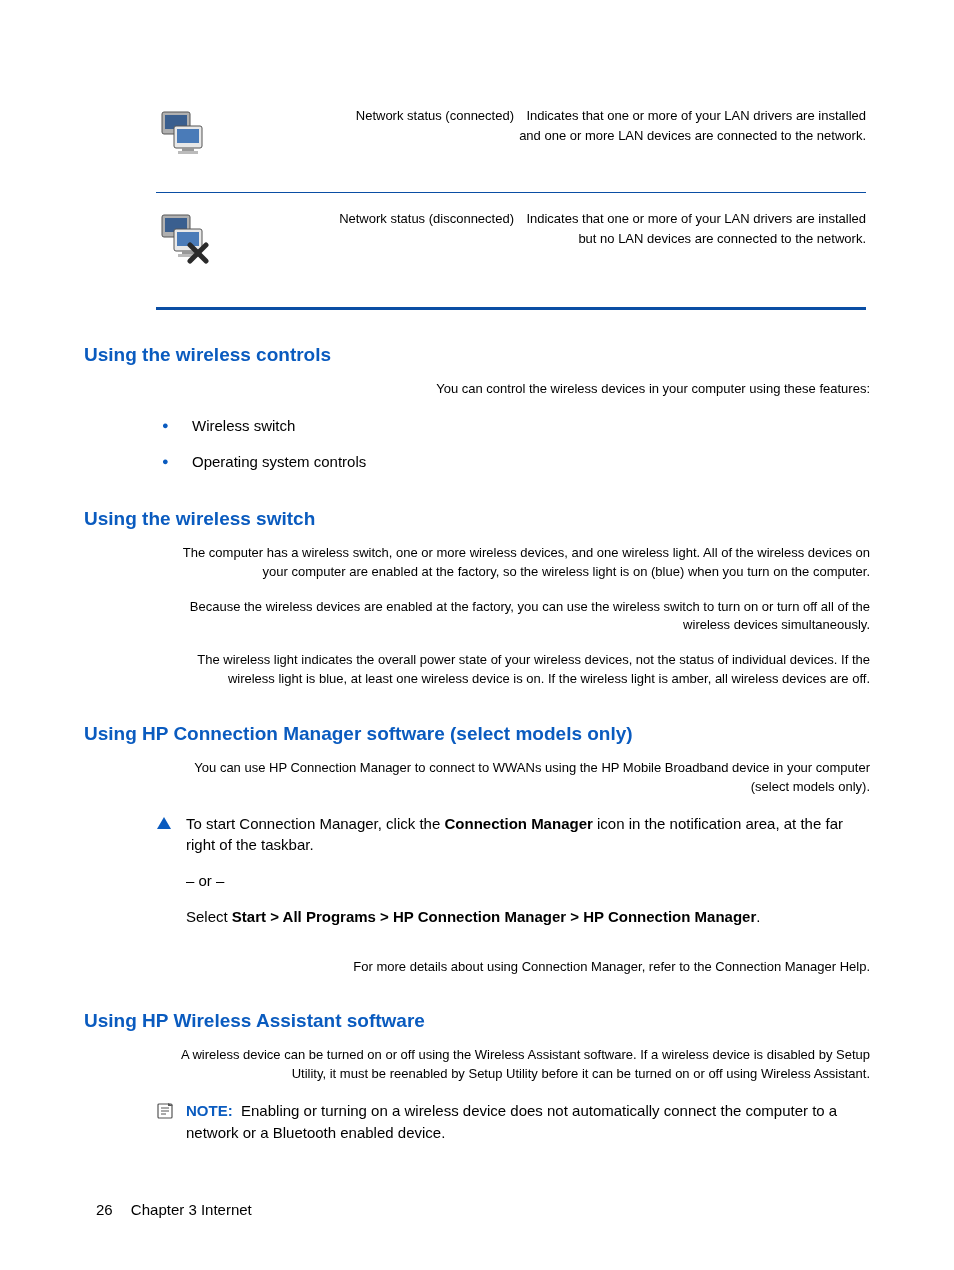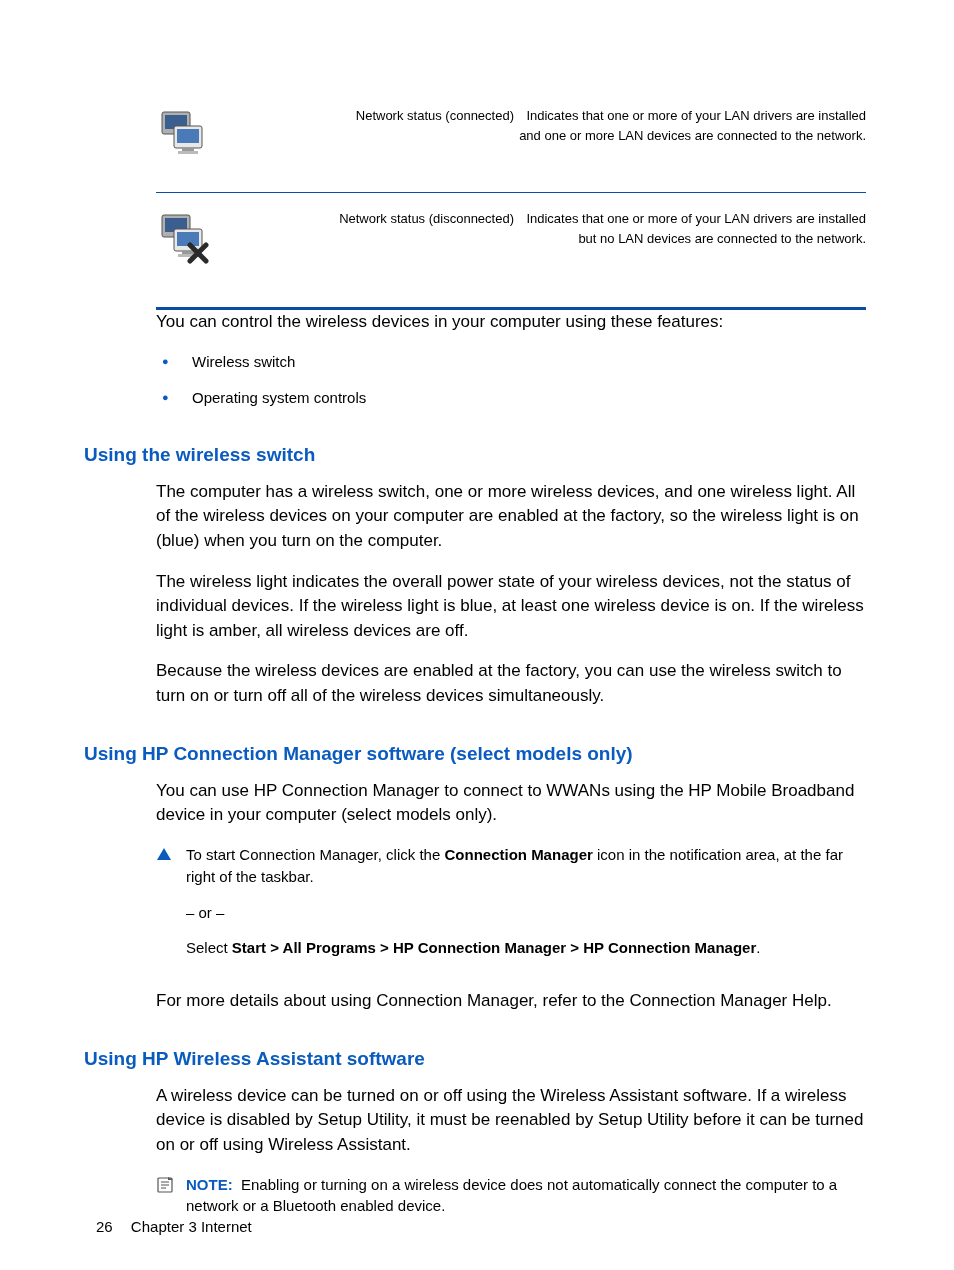--- a/index.html
+++ b/index.html
@@ -9,21 +9,21 @@
   .rule-thin { border: none; border-top: 1px solid #0a4ea4; margin: 0 0 6px 0; }
   .tbl { width: 710px; margin-left: 72px; text-align: right; }
   .row { display: flex; padding: 10px 0 30px 0; }
   .row + .rule-thin { margin-top: 0; }
   .cell-icon { width: 78px; flex: 0 0 78px; padding-top: 2px; }
   .cell-label { width: 280px; flex: 0 0 280px; font-size: 13px; line-height: 1.5; }
   .cell-desc { flex: 1; font-size: 13px; line-height: 1.5; }
   .icon-svg { width: 54px; height: 54px; display: block; }
   h2.section { color: #0a5bbf; font-size: 19px; font-weight: bold; margin: 34px 0 14px 0; }
   .body-indent { margin-left: 72px; }
-  p.body { font-size: 17px; line-height: 1.45; margin-bottom: 16px; }
+  p.body { font-size: 13px; line-height: 1.45; margin-bottom: 16px; text-align: right; }
   ul.bullets { list-style: none; margin: 10px 0 16px 72px; }
   ul.bullets li { position: relative; padding-left: 36px; font-size: 15px; line-height: 1.5; margin-bottom: 14px; }
   ul.bullets li::before { content: "●"; color: #0a5bbf; position: absolute; left: 6px; top: 2px; font-size: 11px; }
   .callout { display: flex; margin: 10px 0 16px 72px; }
   .callout-icon { flex: 0 0 30px; padding-top: 2px; }
   .callout-body { flex: 1; font-size: 15px; line-height: 1.45; }
   .callout-body p { margin-bottom: 14px; }
   .note-label { color: #0a5bbf; font-weight: bold; }
   .bold { font-weight: bold; }
   .footer { position: absolute; bottom: 52px; left: 96px; font-size: 15px; }
@@ -70,30 +70,31 @@
           </g>
         </svg>
       </div>
       <div class="cell-label">Network status (disconnected)</div>
       <div class="cell-desc">Indicates that one or more of your LAN drivers are installed but no LAN devices are connected to the network.</div>
     </div>
 
     <hr class="rule-thick">
   </div>
 
+  <h2 class="section">Using the wireless controls</h2>
   <p class="body body-indent">You can control the wireless devices in your computer using these features:</p>
   <ul class="bullets">
     <li>Wireless switch</li>
     <li>Operating system controls</li>
   </ul>
 
   <h2 class="section">Using the wireless switch</h2>
   <p class="body body-indent">The computer has a wireless switch, one or more wireless devices, and one wireless light. All of the wireless devices on your computer are enabled at the factory, so the wireless light is on (blue) when you turn on the computer.</p>
+  <p class="body body-indent">Because the wireless devices are enabled at the factory, you can use the wireless switch to turn on or turn off all of the wireless devices simultaneously.</p>
   <p class="body body-indent">The wireless light indicates the overall power state of your wireless devices, not the status of individual devices. If the wireless light is blue, at least one wireless device is on. If the wireless light is amber, all wireless devices are off.</p>
-  <p class="body body-indent">Because the wireless devices are enabled at the factory, you can use the wireless switch to turn on or turn off all of the wireless devices simultaneously.</p>
 
   <h2 class="section">Using HP Connection Manager software (select models only)</h2>
   <p class="body body-indent">You can use HP Connection Manager to connect to WWANs using the HP Mobile Broadband device in your computer (select models only).</p>
 
   <div class="callout">
     <div class="callout-icon">
       <svg class="tri-up" viewBox="0 0 16 16">
           <polygon points="8,2 15,14 1,14" fill="#0a5bbf"></polygon>
         </svg>
     </div>

